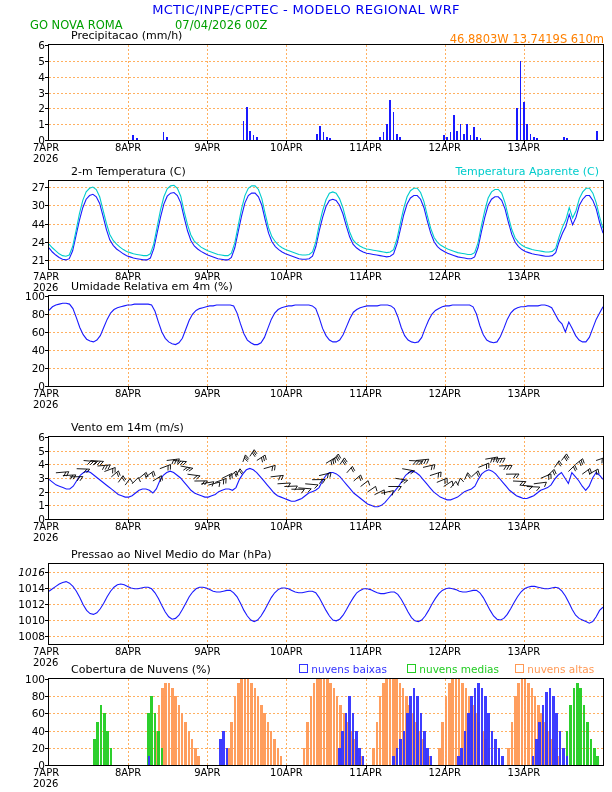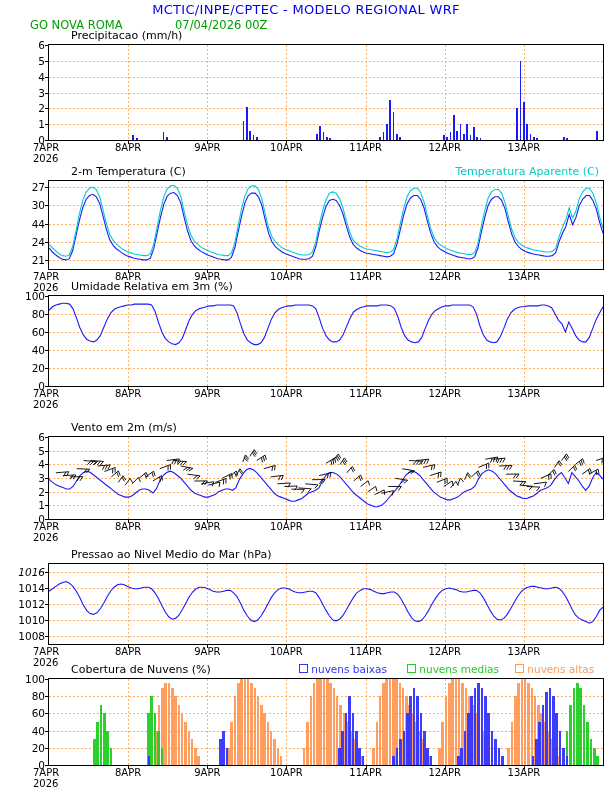--- a/index.html
+++ b/index.html
@@ -31,20 +31,21 @@
   svg{position:absolute;left:0;top:0;overflow:visible;}
 </style>
 </head>
 <body>
 
 <div class="page">
 
   <div class="title">MCTIC/INPE/CPTEC - MODELO REGIONAL WRF</div>
   <div class="subleft">GO NOVA ROMA</div>
   <div class="subdate">07/04/2026 00Z</div>
+  <div class="coords">46.8803W 13.7419S 610m</div>
 
   <div class="panel" id="p0" style="left:48px;top:44px;width:556px;height:97px;">
     <div class="ptitle" style="left:22px;top:-16px;">Precipitacao (mm/h)</div>
     <div class="plot">
         <div class="grid-h" style="top:79.2px;"></div>
         <div class="grid-h" style="top:63.3px;"></div>
         <div class="grid-h" style="top:47.5px;"></div>
         <div class="grid-h" style="top:31.7px;"></div>
         <div class="grid-h" style="top:15.8px;"></div>
         <div class="grid-v" style="left:79.1px;"></div>
@@ -167,21 +168,21 @@
       <div class="xtick" style="left:316.6px;"></div>
       <div class="xlab" style="left:395.7px;">12APR</div>
       <div class="xtick" style="left:395.7px;"></div>
       <div class="xlab" style="left:474.9px;">13APR</div>
       <div class="xtick" style="left:474.9px;"></div>
       <div class="xlab0">7APR</div>
       <div class="xlab0b">2026</div>
     </div>
 
   <div class="panel" id="p2" style="left:48px;top:295px;width:556px;height:92px;">
-    <div class="ptitle" style="left:22px;top:-16px;">Umidade Relativa em 3m (%)</div>
+    <div class="ptitle" style="left:22px;top:-16px;">Umidade Relativa em 4m (%)</div>
     <div class="plot">
         <div class="grid-h" style="top:72.0px;"></div>
         <div class="grid-h" style="top:54.0px;"></div>
         <div class="grid-h" style="top:36.0px;"></div>
         <div class="grid-h" style="top:18.0px;"></div>
         <div class="grid-v" style="left:79.1px;"></div>
         <div class="grid-v" style="left:158.3px;"></div>
         <div class="grid-v" style="left:237.4px;"></div>
         <div class="grid-v" style="left:316.6px;"></div>
         <div class="grid-v" style="left:395.7px;"></div>
@@ -212,21 +213,21 @@
       <div class="xtick" style="left:316.6px;"></div>
       <div class="xlab" style="left:395.7px;">12APR</div>
       <div class="xtick" style="left:395.7px;"></div>
       <div class="xlab" style="left:474.9px;">13APR</div>
       <div class="xtick" style="left:474.9px;"></div>
       <div class="xlab0">7APR</div>
       <div class="xlab0b">2026</div>
     </div>
 
   <div class="panel" id="p3" style="left:48px;top:436px;width:556px;height:84px;">
-    <div class="ptitle" style="left:22px;top:-16px;">Vento em 2m (m/s)</div>
+    <div class="ptitle" style="left:22px;top:-16px;">Vento em 14m (m/s)</div>
     <div class="plot">
         <div class="grid-h" style="top:68.3px;"></div>
         <div class="grid-h" style="top:54.7px;"></div>
         <div class="grid-h" style="top:41.0px;"></div>
         <div class="grid-h" style="top:27.3px;"></div>
         <div class="grid-h" style="top:13.7px;"></div>
         <div class="grid-v" style="left:79.1px;"></div>
         <div class="grid-v" style="left:158.3px;"></div>
         <div class="grid-v" style="left:237.4px;"></div>
         <div class="grid-v" style="left:316.6px;"></div>

